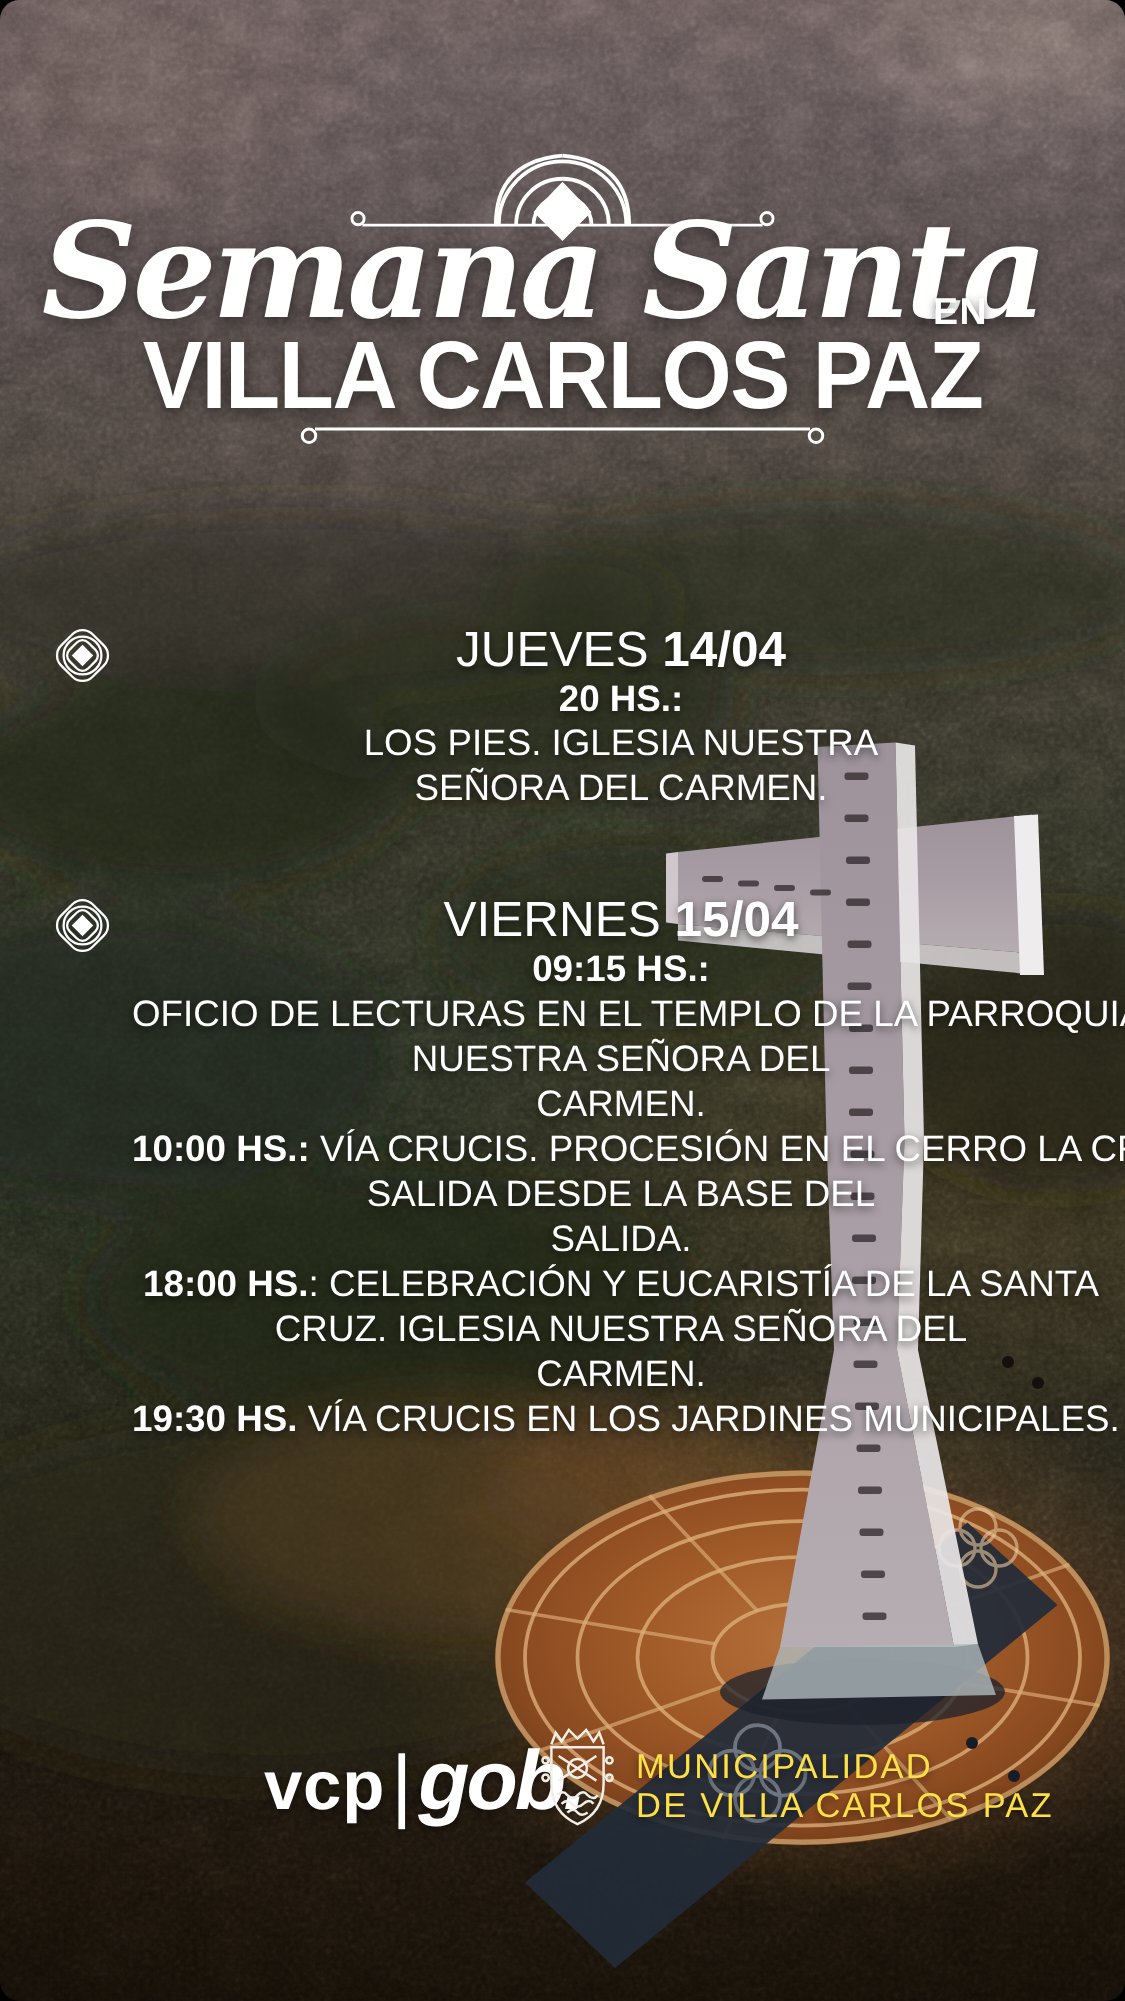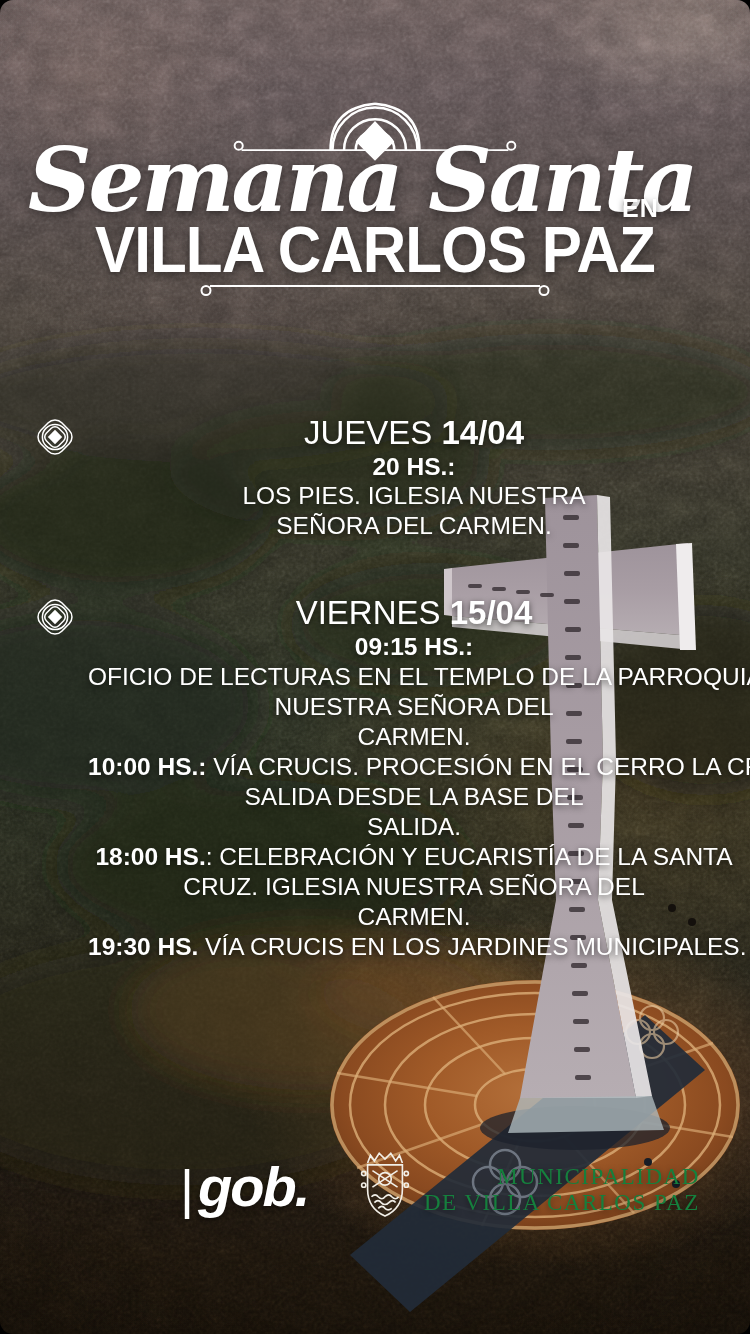--- a/index.html
+++ b/index.html
@@ -71,24 +71,23 @@
   .logo{
     position:absolute;left:176px;top:8px;display:flex;align-items:baseline;
     text-shadow:0 2px 6px rgba(0,0,0,.5);
   }
   .logo .vcp{font-weight:700;font-size:46px;letter-spacing:.5px;}
   .logo .sep{font-weight:400;font-size:54px;margin:0 4px;transform:translateY(2px);}
   .logo .gob{font-weight:700;font-size:56px;letter-spacing:-2px;font-style:italic;}
   .crest{position:absolute;left:356px;top:0px;}
   .muni{
     position:absolute;left:424px;top:18px;
-    font-family:Liberation Serif, serif;color:#15803d;
+    font-family:Liberation Sans, sans-serif;color:#fde047;
     font-size:23px;line-height:26px;letter-spacing:1.5px;white-space:nowrap;
     text-shadow:0 2px 6px rgba(0,0,0,.5);
-    text-align:right;
   }
 </style>
 </head>
 <body>
 
 <svg width="0" height="0" style="position:absolute">
   <defs>
     <symbol id="rose-bullet" viewBox="0 0 44 44">
       <g fill="none" stroke="#ffffff" stroke-width="1.6">
         <rect x="6.5" y="6.5" width="31" height="31" rx="10" transform="rotate(45 22 22)"></rect>
@@ -288,20 +287,21 @@
       <div class="line"><b></b><span>SALIDA.</span></div>
       <div class="line"><b>18:00 HS.</b><span>: CELEBRACIÓN Y EUCARISTÍA DE LA SANTA</span></div>
       <div class="line"><b></b><span>CRUZ. IGLESIA NUESTRA SEÑORA DEL</span></div>
       <div class="line"><b></b><span>CARMEN.</span></div>
       <div class="line"><b>19:30 HS.</b><span> VÍA CRUCIS EN LOS JARDINES MUNICIPALES.</span></div>
     </div>
   </section>
 
   <div class="footer">
     <div class="logo">
+      <span class="vcp">vcp</span>
       <span class="sep">|</span>
       <span class="gob">gob.</span>
     </div>
     <svg class="crest" width="58" height="88" viewBox="0 0 60 90">
       <g fill="none" stroke="#f2efe8" stroke-width="1.7">
         <polyline points="12,17 15,9 19,15 24,7 30,13 36,7 41,15 45,9 48,17"></polyline>
         <path d="M12,19 H48 V44 Q48,64 30,72 Q12,64 12,44 Z"></path>
         <line x1="17" y1="25" x2="43" y2="42"></line>
         <line x1="43" y1="25" x2="17" y2="42"></line>
         <circle cx="30" cy="33.5" r="6.5"></circle>

